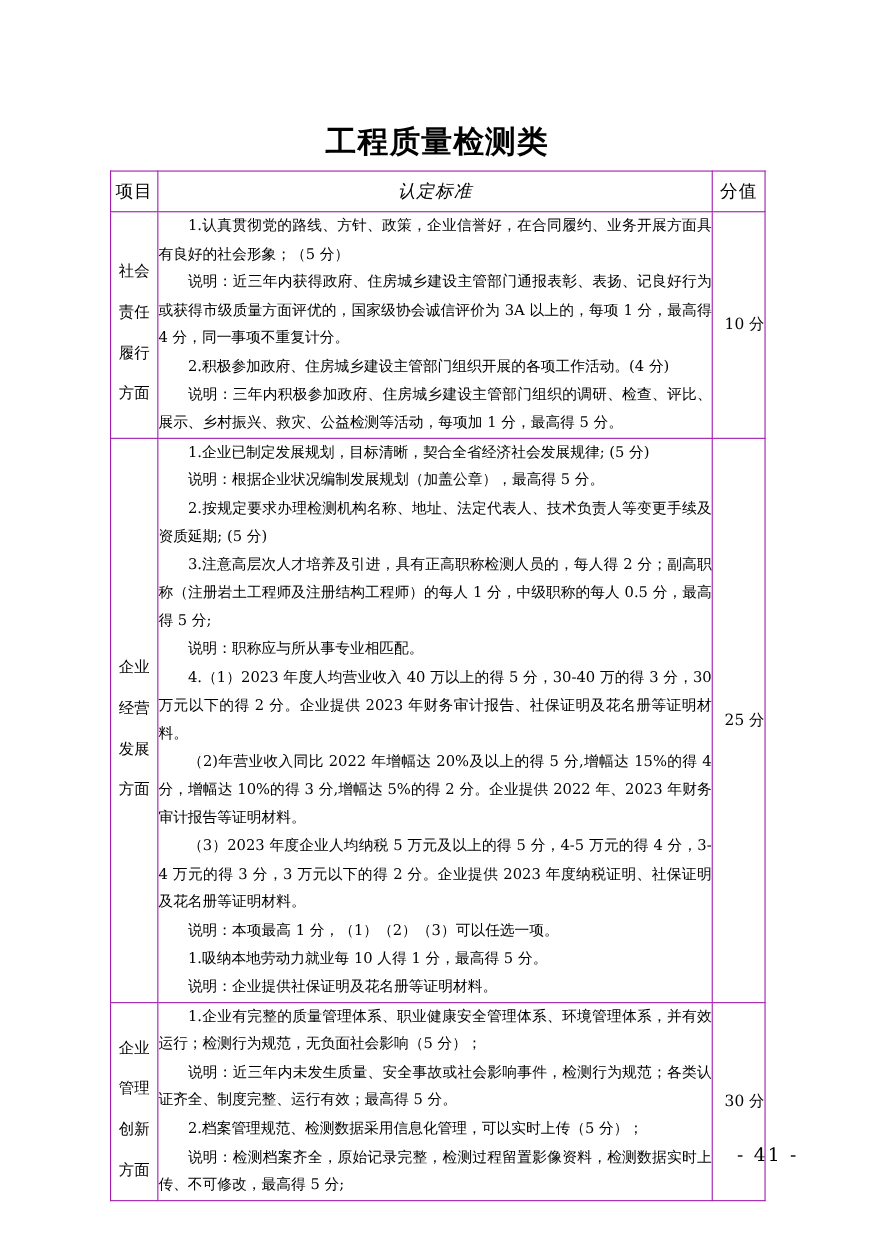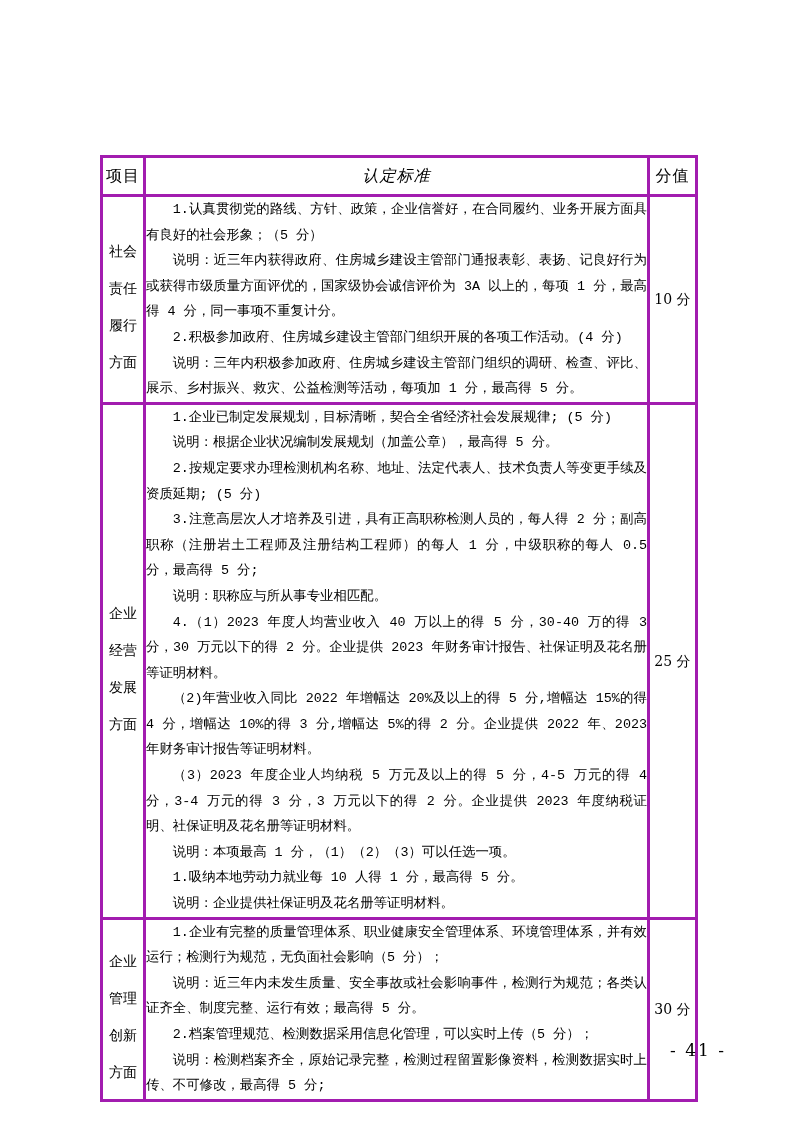--- a/index.html
+++ b/index.html
@@ -41,21 +41,21 @@
     position: absolute;
     left: 100px;
     top: 155px;
     width: 595px;
     border-collapse: collapse;
     table-layout: fixed;
     font-size: 13.2px;
   }
   table.score-table td,
   table.score-table th {
-    border: 3px solid #a21caf;
+    border: 1px solid #a21caf;
     vertical-align: middle;
     padding: 0;
     font-weight: normal;
   }
 
   col.c-item   { width: 43px; }
   col.c-std    { width: 504px; }
   col.c-score  { width: 48px; }
 
   
@@ -98,46 +98,46 @@
     margin: 0;
     font-size: 13.4px;
     line-height: 25.6px;
     text-align: justify;
     text-justify: inter-ideograph;
     letter-spacing: 0px;
     white-space: normal;
   }
   .std-cell p.ind {
     text-indent: 2em;
-    font-family: Liberation Mono, monospace;
   }
 
   
   .score-cell {
-    text-align: center;
+    text-align: right;
     font-size: 14px;
     line-height: 20px;
     white-space: nowrap;
   }
 
   .page-number {
     position: absolute;
     right: 68px;
     top: 1040px;
     font-size: 17px;
     line-height: 20px;
     letter-spacing: 2px;
     font-family: "DejaVu Serif", "Liberation Serif", serif;
   }
 </style>
 </head>
 <body>
 
 <div class="page">
 
+  <div class="doc-title">工程质量检测类</div>
 
   <table class="score-table">
     <colgroup>
       <col class="c-item">
       <col class="c-std">
       <col class="c-score">
     </colgroup>
     <tbody>
       <tr class="hdr">
         <td class="item-cell">项目</td>

